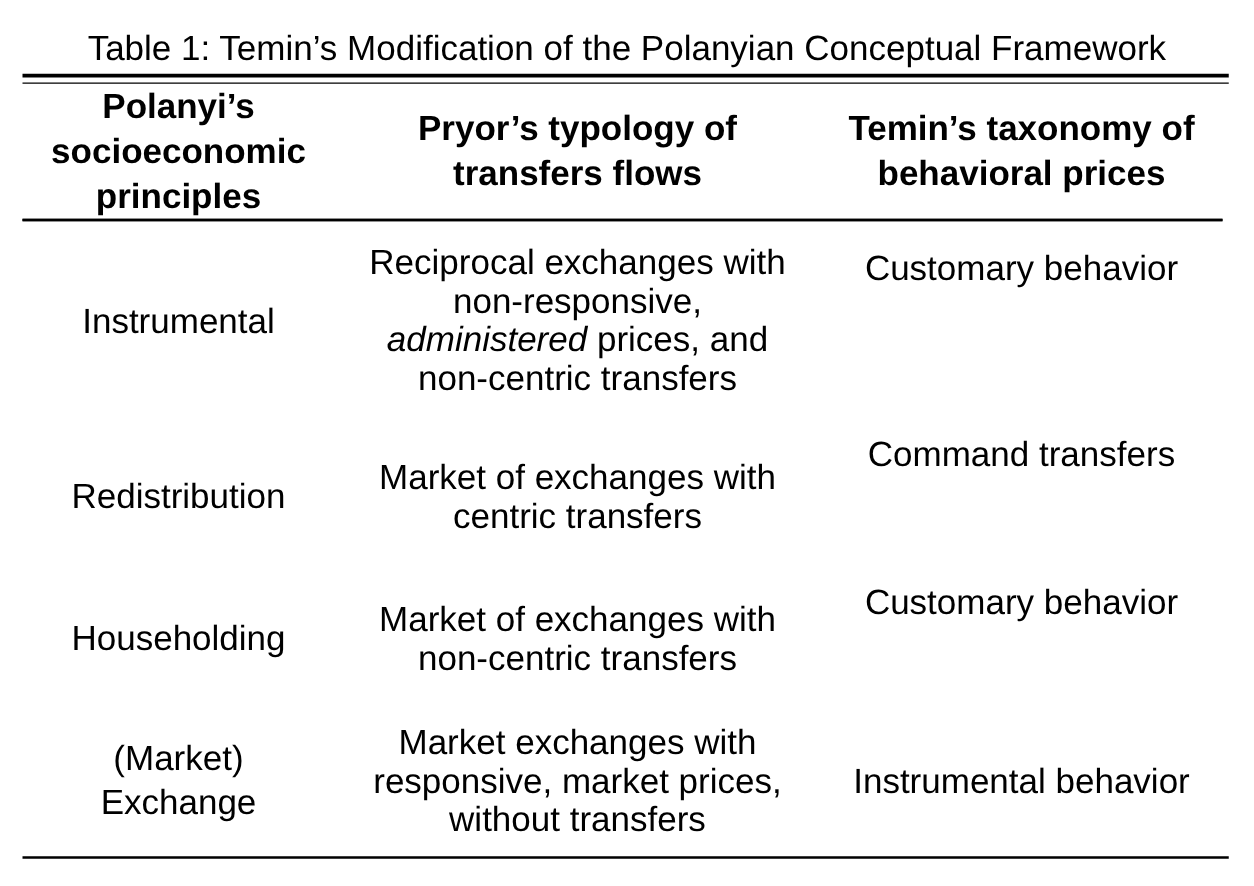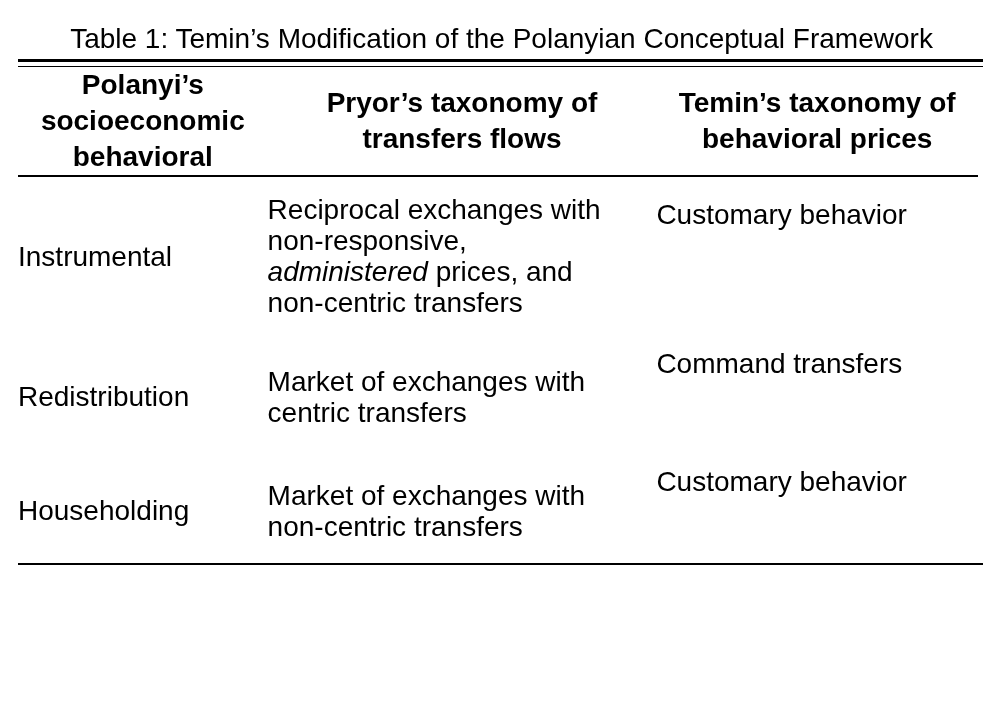--- a/index.html
+++ b/index.html
@@ -38,21 +38,21 @@
     height: 108px;
     vertical-align: middle;
     text-align: center;
     font-weight: bold;
     font-size: 28px;
     line-height: 36px;
     border-bottom: 2.5px solid #000;
     padding: 0;
   }
   tbody td {
-    text-align: left;
+    text-align: center;
     vertical-align: middle;
     font-size: 28px;
     line-height: 31px;
     padding: 0;
     margin-top: 24px;
   }
   tr.r1 td { height: 136px; }
   tr.r2 td { height: 110px; }
   tr.r3 td { height: 97px; }
   tr.r4 td { height: 122px; }
@@ -84,24 +84,24 @@
     <colgroup>
         <col class="c1">
         <col class="c2">
         <col class="c3">
       </colgroup>
     <thead>
       <tr>
         <th>
           <div>Polanyi’s</div>
           <div>socioeconomic</div>
-          <div>behavioral</div>
+          <div>principles</div>
         </th>
         <th>
-          <div>Pryor’s taxonomy of</div>
+          <div>Pryor’s typology of</div>
           <div>transfers flows</div>
         </th>
         <th>
           <div>Temin’s taxonomy of</div>
           <div>behavioral prices</div>
         </th>
       </tr>
     </thead>
     <tbody>
       <tr class="r1">
@@ -130,18 +130,30 @@
         <td class="principle">
           <div class="pl-line">Householding</div>
         </td>
         <td class="typology">
           <div class="typ-wrap"><span>Market of exchanges with non-centric transfers</span></div>
         </td>
         <td class="mode top pt8">
           <span>Customary behavior</span>
         </td>
       </tr>
+      <tr class="r4">
+        <td class="principle">
+          <div class="pl-line">(Market)</div>
+          <div class="pl-line">Exchange</div>
+        </td>
+        <td class="typology">
+          <div class="typ-wrap"><span>Market exchanges with responsive, market prices, without transfers</span></div>
+        </td>
+        <td class="mode">
+          <span>Instrumental behavior</span>
+        </td>
+      </tr>
     </tbody>
   </table>
 
   <div class="rule-bottom"></div>
 
 </div>
 
 </body></html>

